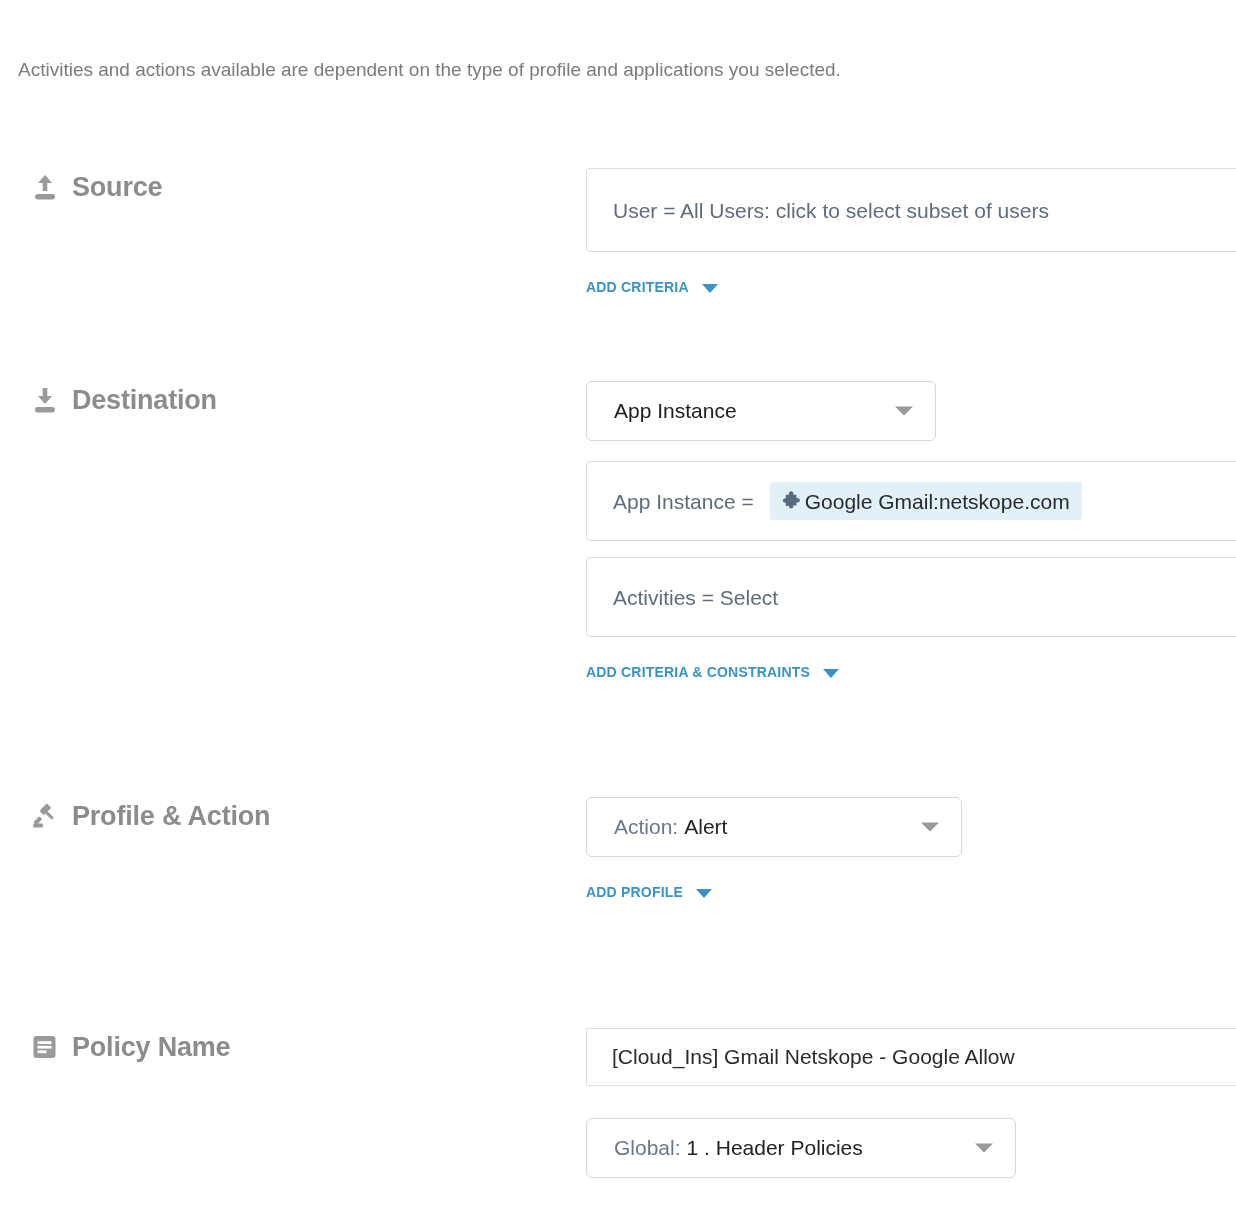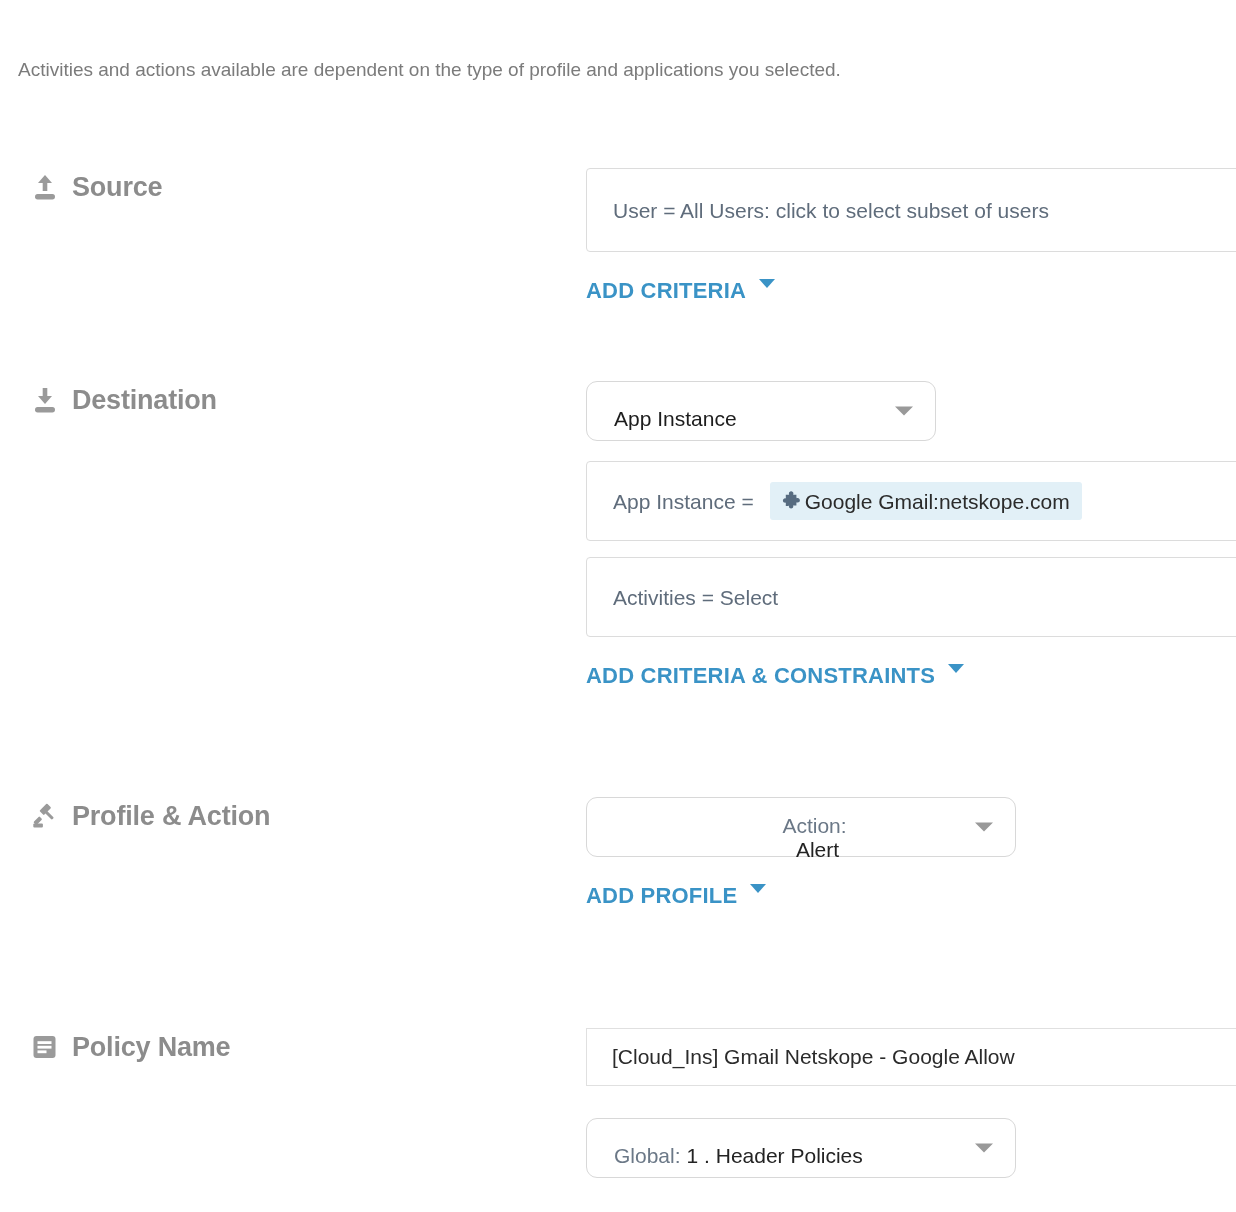--- a/index.html
+++ b/index.html
@@ -117,42 +117,42 @@
     align-items: center;
     justify-content: center;
     flex: 0 0 auto;
   }
 
   
   .select-box {
     box-sizing: border-box;
     height: 60px;
     border: 1px solid #d8d8d8;
-    border-radius: 11px;
+    border-radius: 6px;
     background: #ffffff;
     display: inline-flex;
     align-items: center;
-    padding: 16px 0 0 27px;
+    padding: 0 0 0 27px;
     font-size: 21px;
     position: relative;
     white-space: nowrap;
   }
   .select-box .caret {
     position: absolute;
     right: 22px;
     top: 50%;
     transform: translateY(-50%);
     width: 0;
     height: 0;
     border-left: 9px solid transparent;
     border-right: 9px solid transparent;
     border-top: 9px solid #999999;
   }
   .sel-appinstance { width: 350px; }
-  .sel-action      { width: 430px; flex-direction: column; }
+  .sel-action      { width: 376px; }
   .sel-group       { width: 430px; }
 
   .sel-prefix { color: #6b7887; }
   .sel-value  { color: #232323; margin-left: 6px; }
   .sel-plain  { color: #1d1d1d; }
 
   
   .text-input {
     box-sizing: border-box;
     width: 740px;
@@ -164,23 +164,24 @@
     align-items: center;
     padding: 0 0 0 25px;
     font-size: 21px;
     color: #2b2b2b;
     white-space: nowrap;
   }
 
   
   .add-link {
     display: inline-flex;
+    align-items: center;
     gap: 13px;
     color: #3a93c6;
-    font-size: 22px;
+    font-size: 14px;
     font-weight: bold;
     letter-spacing: 0.2px;
     white-space: nowrap;
     cursor: pointer;
   }
   .add-link .link-caret {
     width: 0;
     height: 0;
     border-left: 8px solid transparent;
     border-right: 8px solid transparent;

